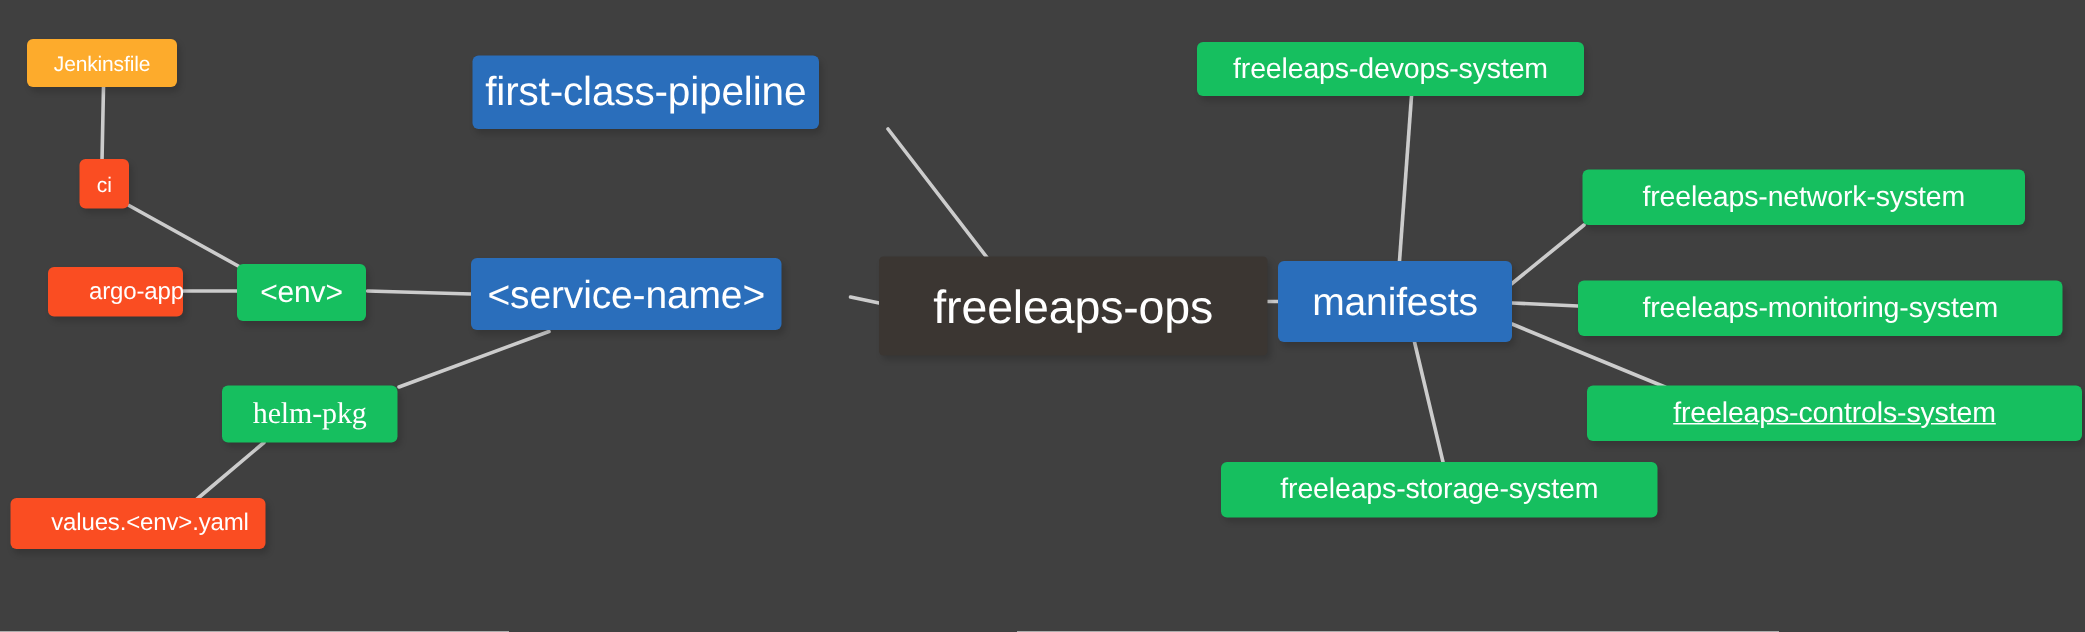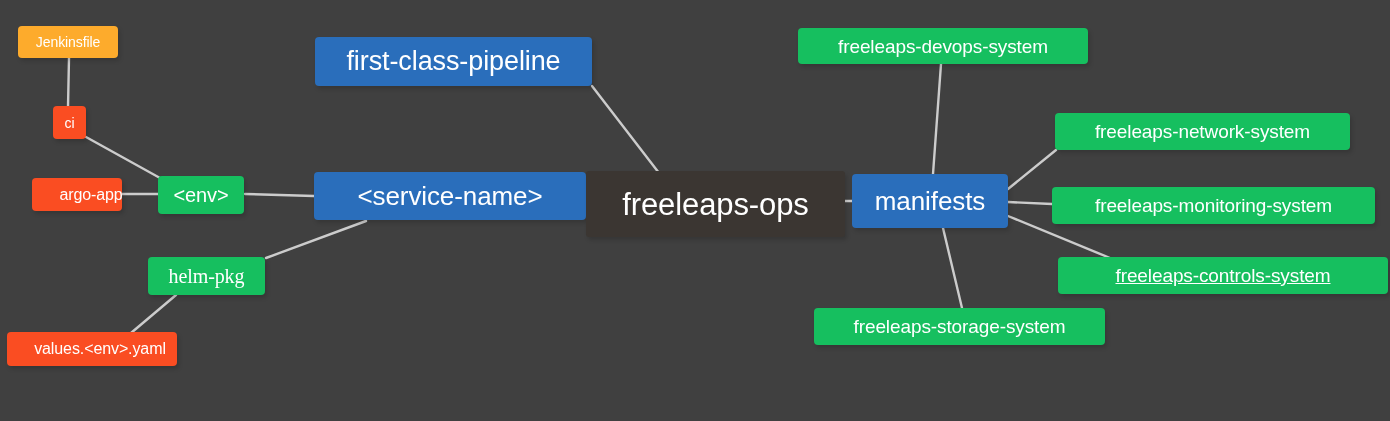--- a/index.html
+++ b/index.html
@@ -102,37 +102,37 @@
   </div>
 
   <div class="node n-green" style="left:158px; top:176px; width:86px; height:38px; font-size:20px;">
     <span>&lt;env&gt;</span>
   </div>
 
   <div class="node n-green" style="left:148px; top:257px; width:117px; height:38px; font-size:20px;font-family:Liberation Serif, serif;">
     <span>helm-pkg</span>
   </div>
 
-  <div class="node n-blue" style="left:315px; top:37px; width:277px; height:49px; font-size:27px;">
+  <div class="node n-blue" style="left:315px; top:37px; width:231px; height:49px; font-size:27px;">
     <span>first-class-pipeline</span>
   </div>
 
-  <div class="node n-blue" style="left:314px; top:172px; width:272px; height:48px; font-size:26px;">
+  <div class="node n-blue" style="left:314px; top:172px; width:207px; height:48px; font-size:26px;">
     <span>&lt;service-name&gt;</span>
   </div>
 
   <div class="node n-blue" style="left:852px; top:174px; width:156px; height:54px; font-size:26px;">
     <span>manifests</span>
   </div>
 
   <div class="node n-root" style="left:586px; top:171px; width:259px; height:66px; font-size:31px; border-radius:3px;">
     <span>freeleaps-ops</span>
   </div>
 
-  <div class="node n-green" style="left:798px; top:28px; width:290px; height:36px; font-size:19px;">
+  <div class="node n-green" style="left:798px; top:28px; width:258px; height:36px; font-size:19px;">
     <span>freeleaps-devops-system</span>
   </div>
 
   <div class="node n-green" style="left:1055px; top:113px; width:295px; height:37px; font-size:19px;">
     <span>freeleaps-network-system</span>
   </div>
 
   <div class="node n-green" style="left:1052px; top:187px; width:323px; height:37px; font-size:19px;">
     <span>freeleaps-monitoring-system</span>
   </div>

